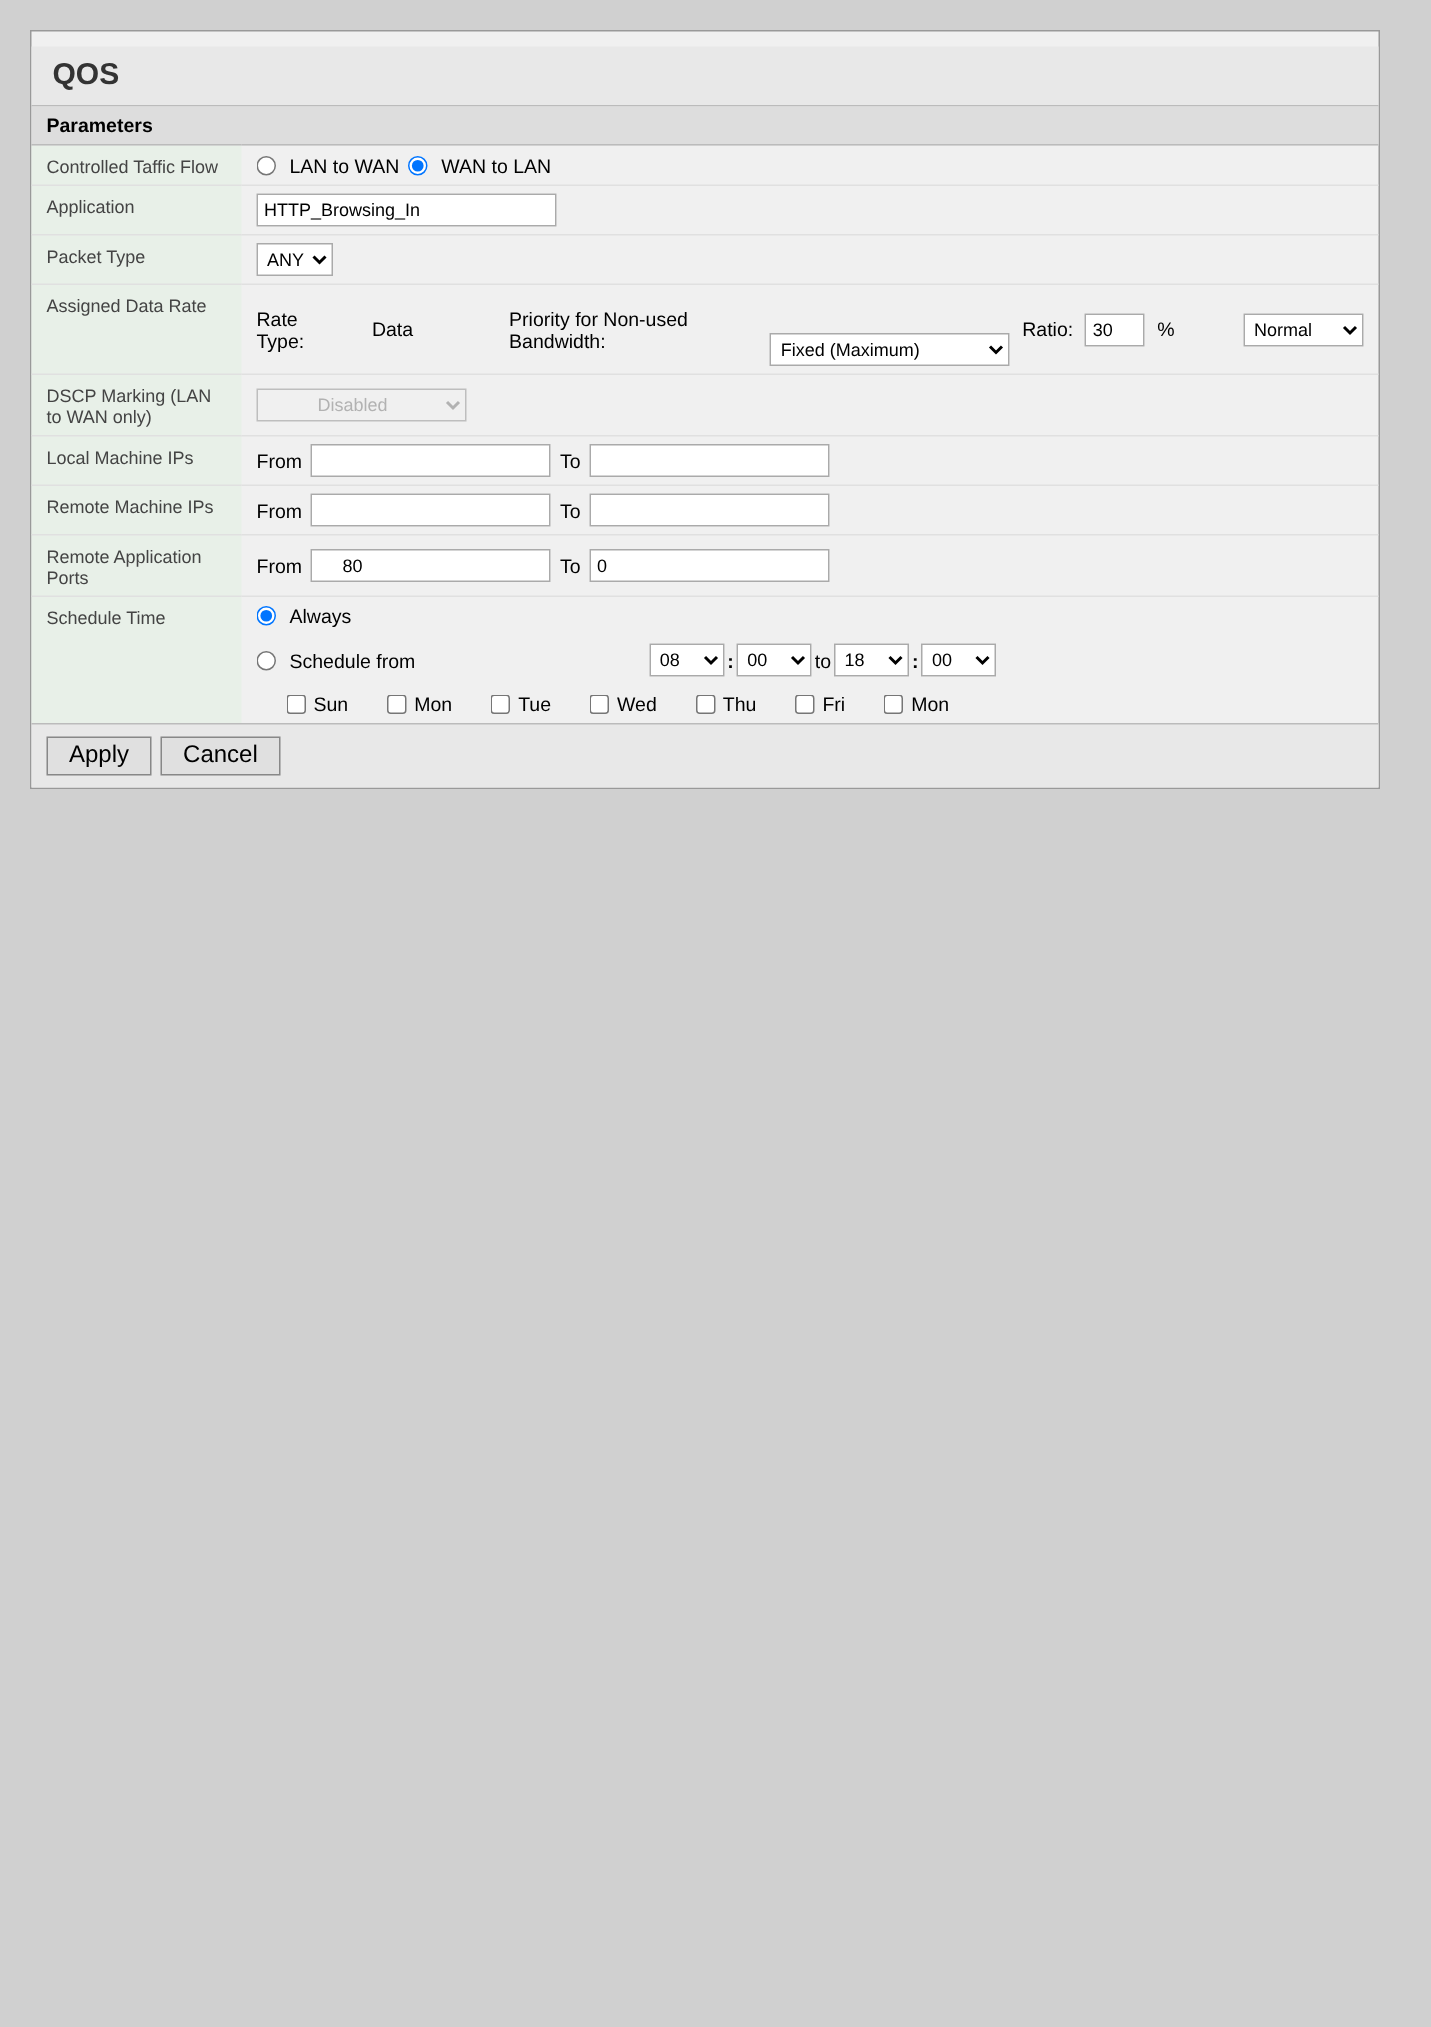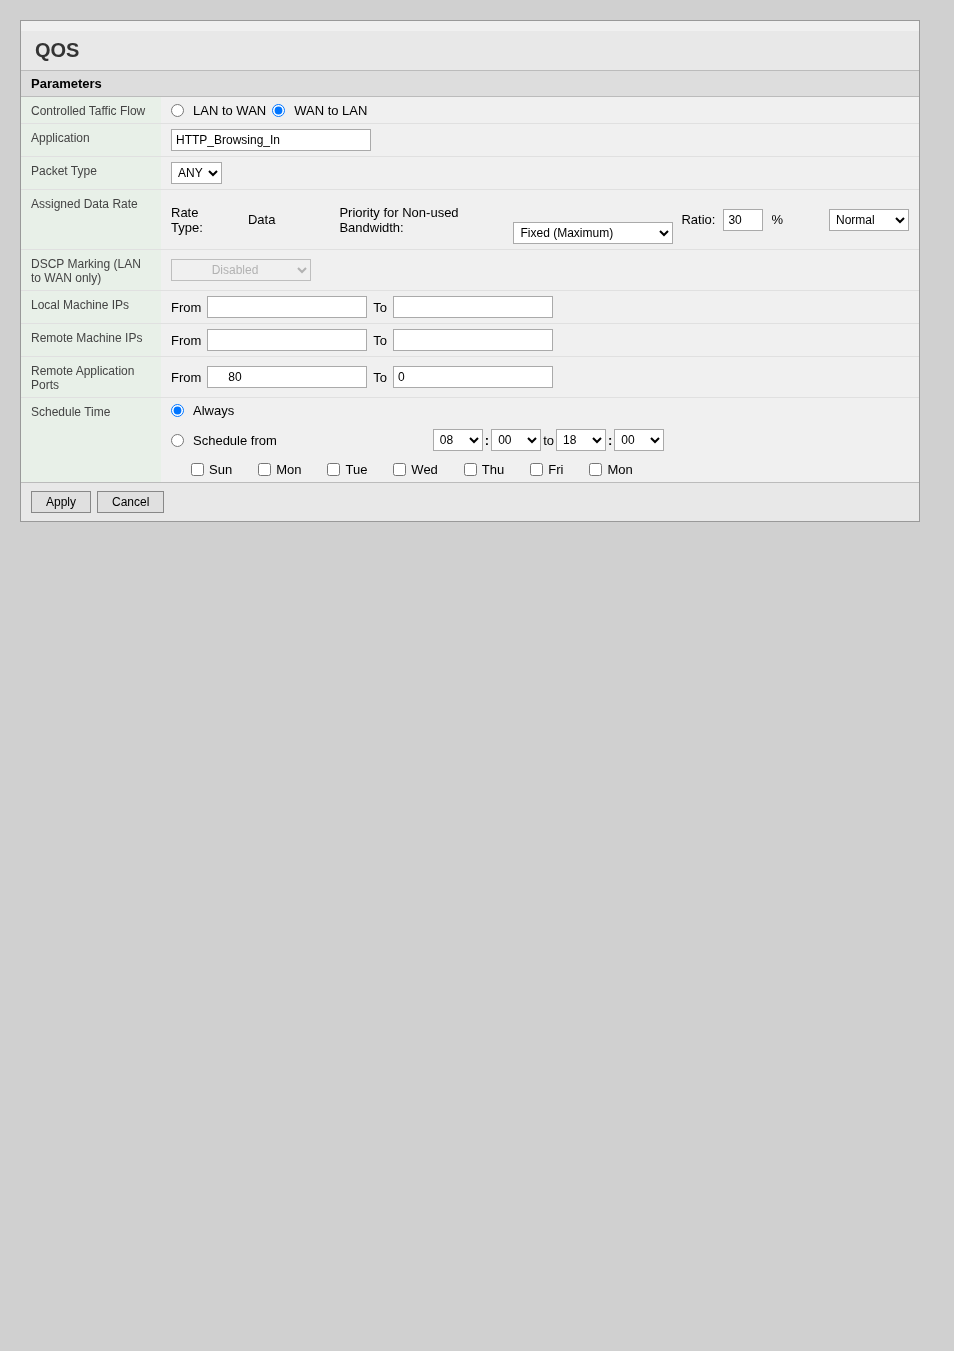--- a/index.html
+++ b/index.html
@@ -115,21 +115,21 @@
     }
     .buttons-row {
       padding: 8px 10px;
       display: flex;
       gap: 6px;
       background: #e8e8e8;
       border-top: 1px solid #bbb;
     }
     button {
       padding: 3px 14px;
-      font-size: 12px;
+      font-size: 16px;
       border: 1px solid #888;
       background: #e0e0e0;
       cursor: pointer;
       text-align: right;
     }
     .disabled-select {
       color: #999;
       background: #f0f0f0;
     }
     .time-select-group {

